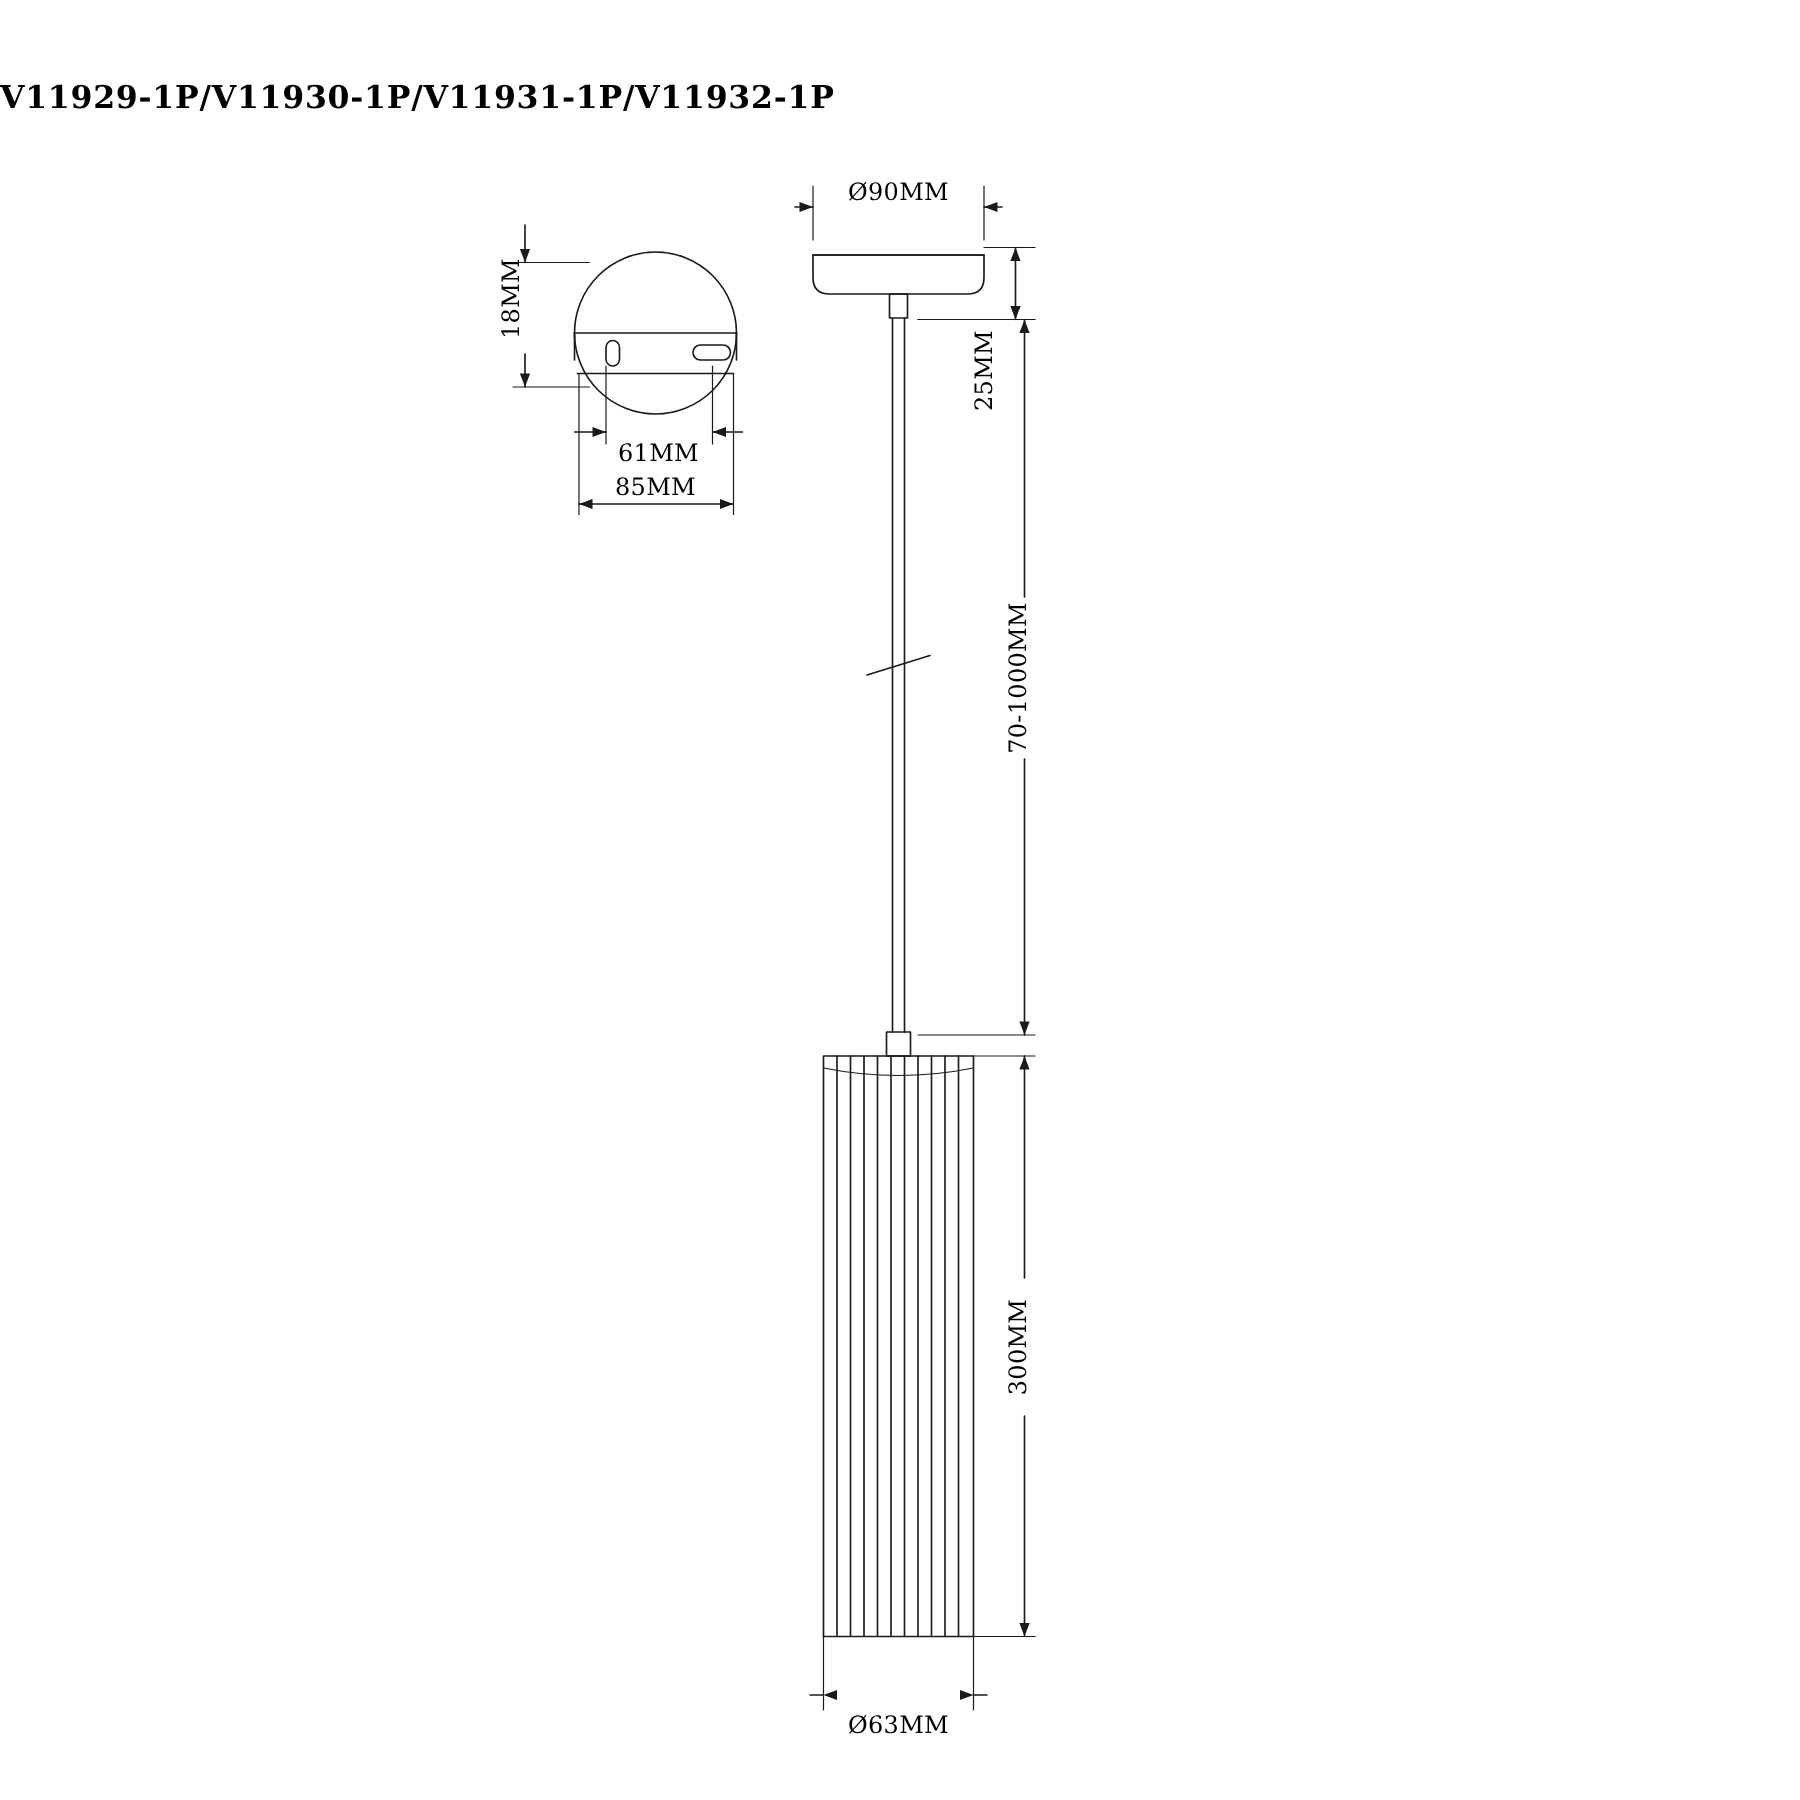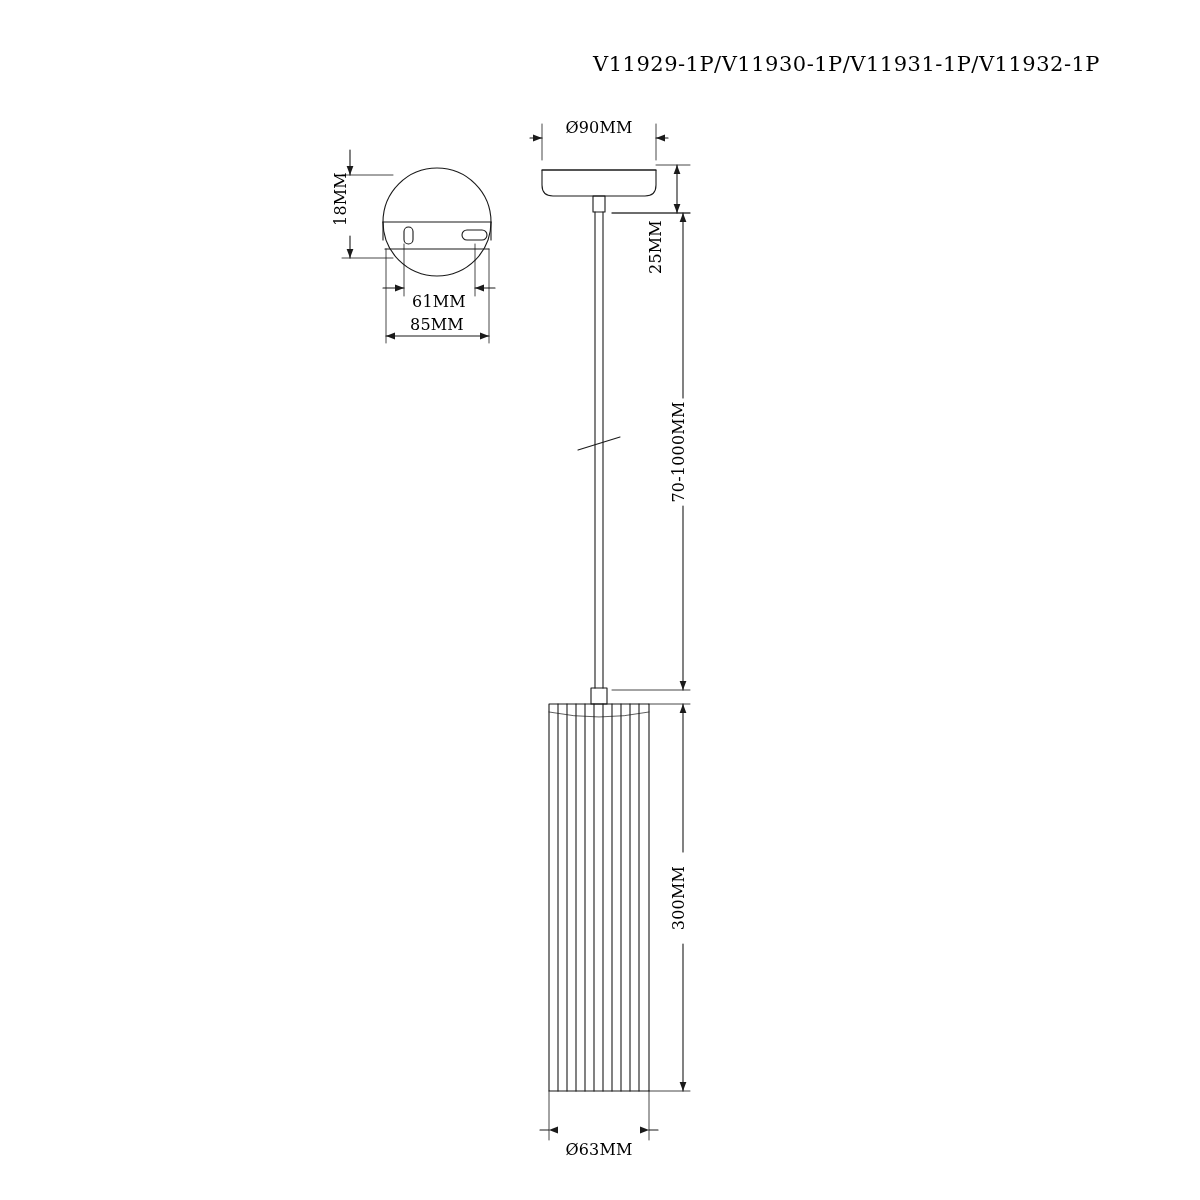--- a/index.html
+++ b/index.html
@@ -35,21 +35,21 @@
   svg text { fill: #000000; }
   svg line, svg path, svg circle, svg rect, svg polygon, svg ellipse {
     vector-effect: non-scaling-stroke;
   }
 </style>
 </head>
 <body>
 
 <div>
 
-  <div style="position:absolute; left:0; top:52px; width:1100px; text-align:right;">
+  <div style="position:absolute; left:0; top:52px; width:1100px; text-align:left;font-weight:bold;">
     <span class="title-text">V11929-1P/V11930-1P/V11931-1P/V11932-1P</span>
   </div>
 
   <svg id="drawing" viewBox="0 0 1200 1200" xmlns="http://www.w3.org/2000/svg">
 
     <g fill="none" stroke="#1a1a1a" stroke-width="1.1" stroke-linecap="round" stroke-linejoin="round">
 
       <g>
 
         <circle cx="437" cy="222" r="54"></circle>

